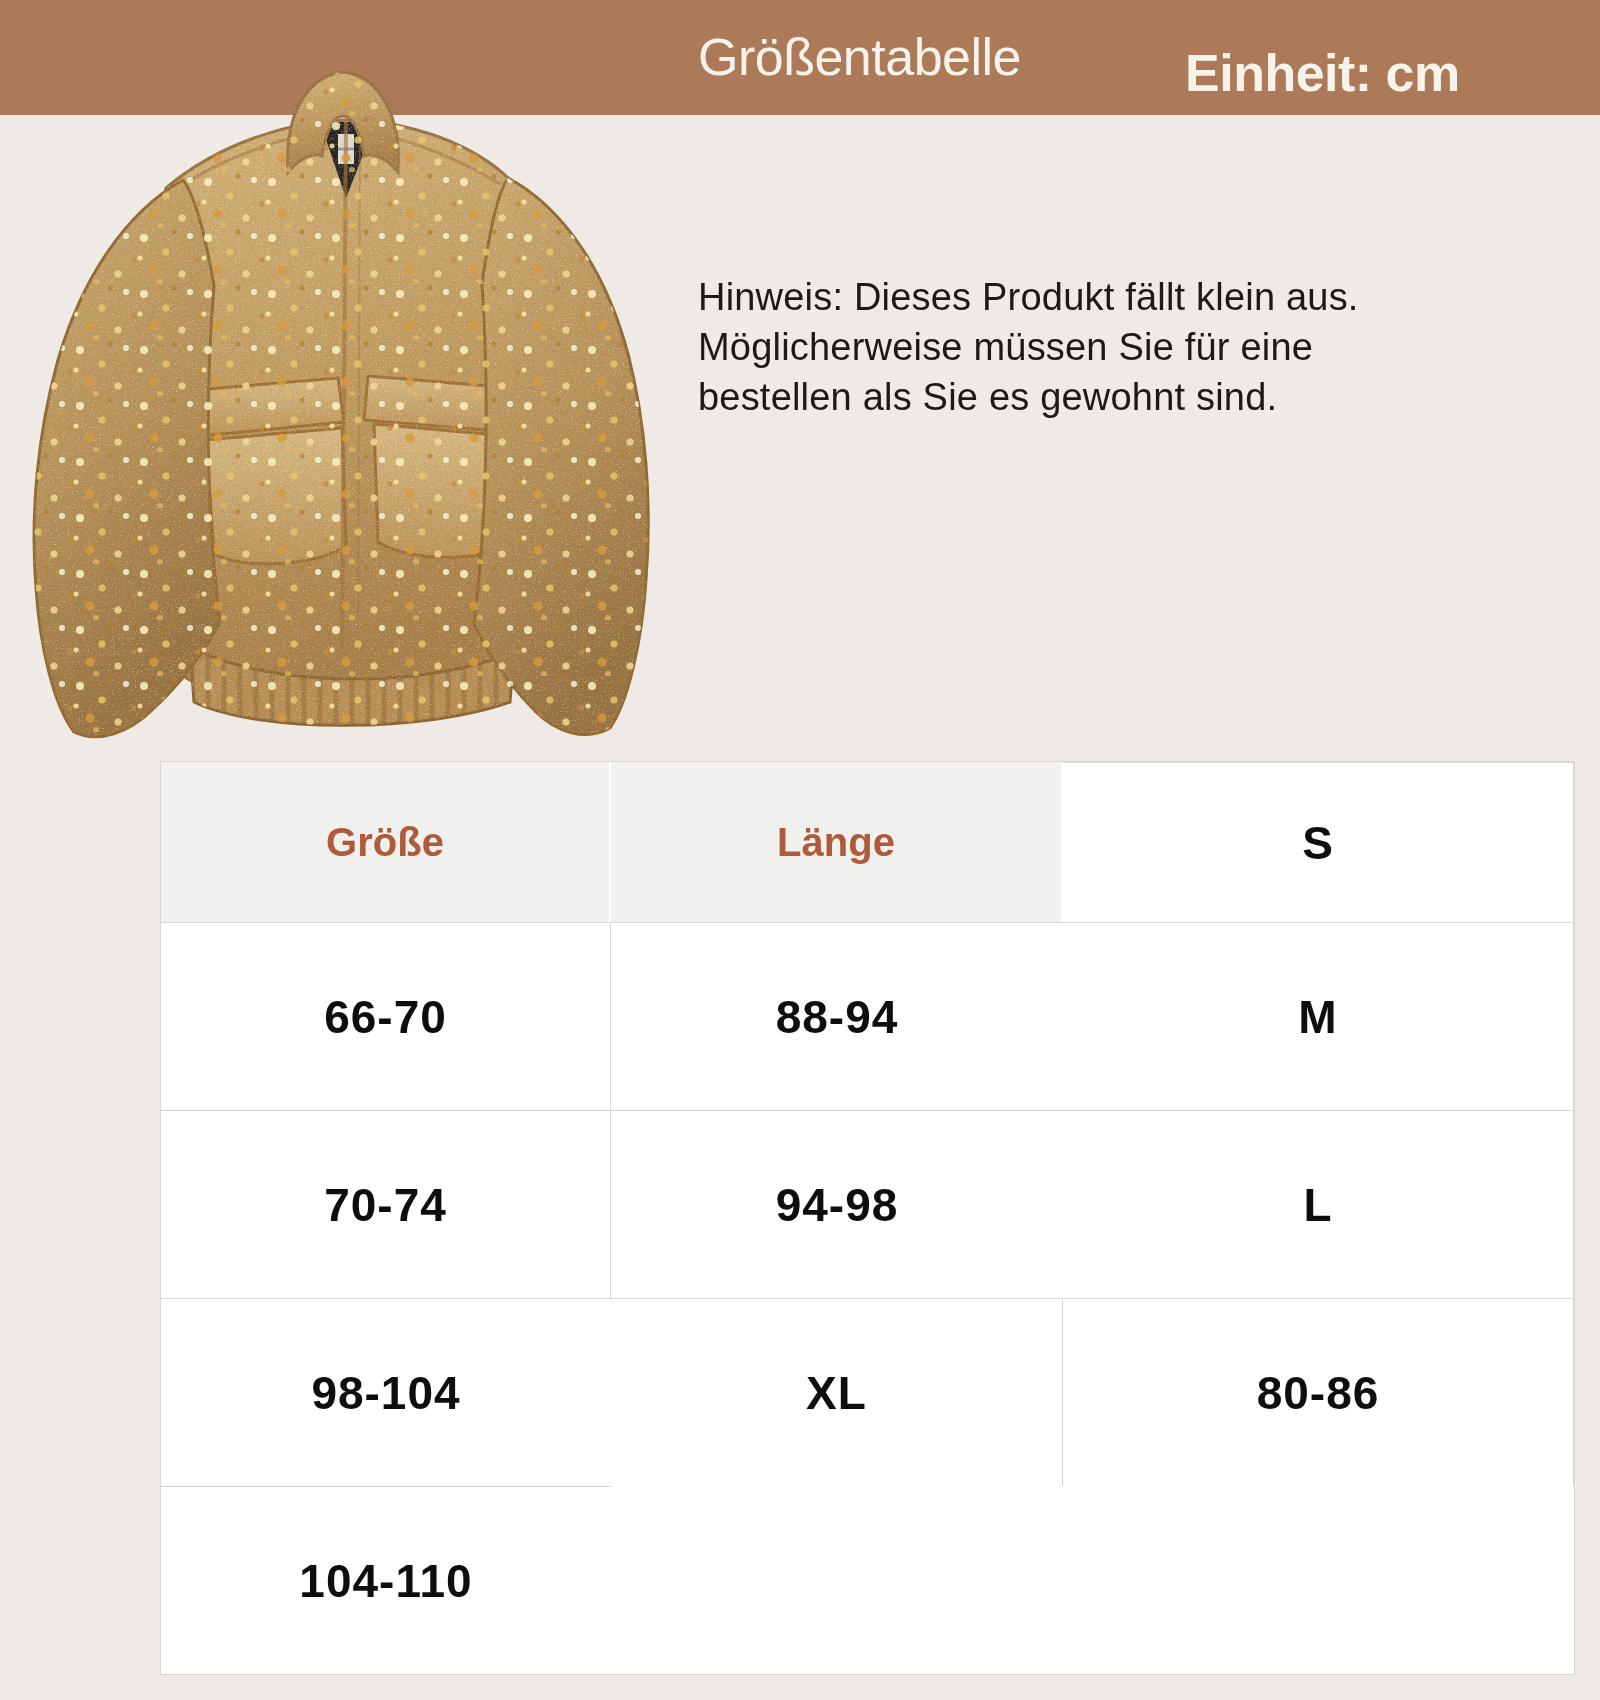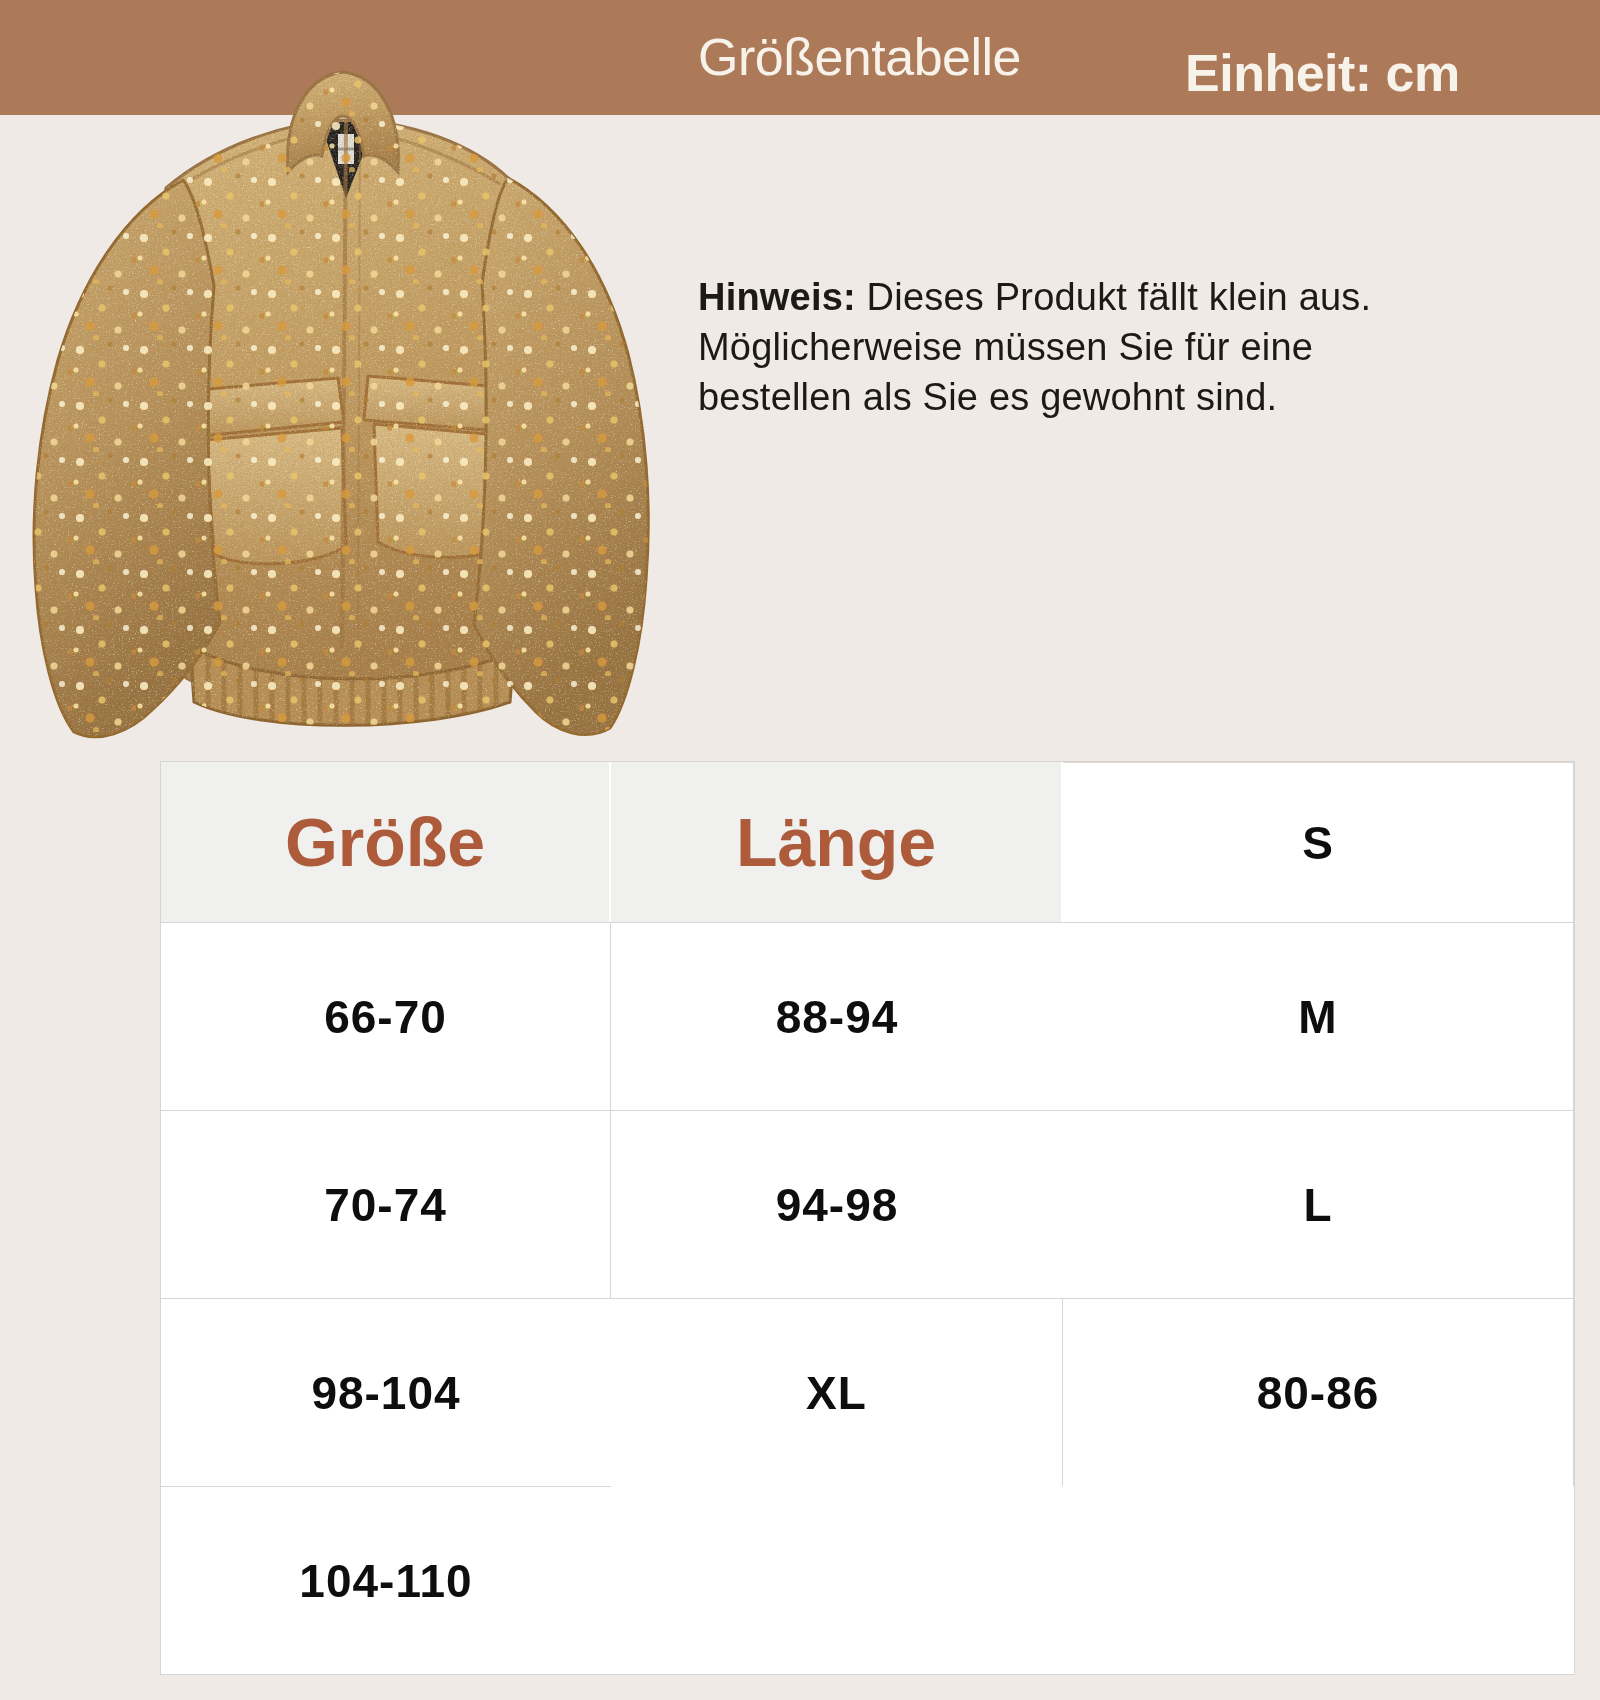--- a/index.html
+++ b/index.html
@@ -23,34 +23,34 @@
     letter-spacing:-0.5px;white-space:nowrap;margin-top:16px;
   }
   .jacket{
     position:absolute;left:8px;top:60px;width:645px;height:680px;
   }
   .note{
     position:absolute;left:698px;top:272px;width:700px;
     font-size:38px;line-height:50px;color:var(--body_text,#1c1916);
     letter-spacing:0.2px;
   }
-  .note b{font-weight:bold}
+  .note b{font-weight:normal}
   .size-table{
     position:absolute;left:160px;top:761px;width:1413px;
     display:grid;
     grid-template-columns:450px 452px 511px;
     grid-template-rows:160px 188px 188px 188px 188px;
     background:var(--table_body_bg,#fff);
     border:1px solid var(--table_border,#d8d5d2);
     box-sizing:content-box;
   }
   .hcell{
     background:var(--table_head_bg,#f0f0ee);
     color:var(--accent_text,#ad5b3b);
-    font-size:68px;font-weight:bold;
+    font-size:40px;font-weight:bold;
     display:flex;align-items:center;justify-content:center;
     border-right:2px solid #ffffff;
   }
   .hcell.last{border-right:none}
   .cell{
     display:flex;align-items:center;justify-content:center;
     font-size:46px;font-weight:bold;color:#0f0e0d;
     border-top:1px solid var(--table_border,#d8d5d2);
     border-right:1px solid var(--table_border,#d8d5d2);
     letter-spacing:1px;

